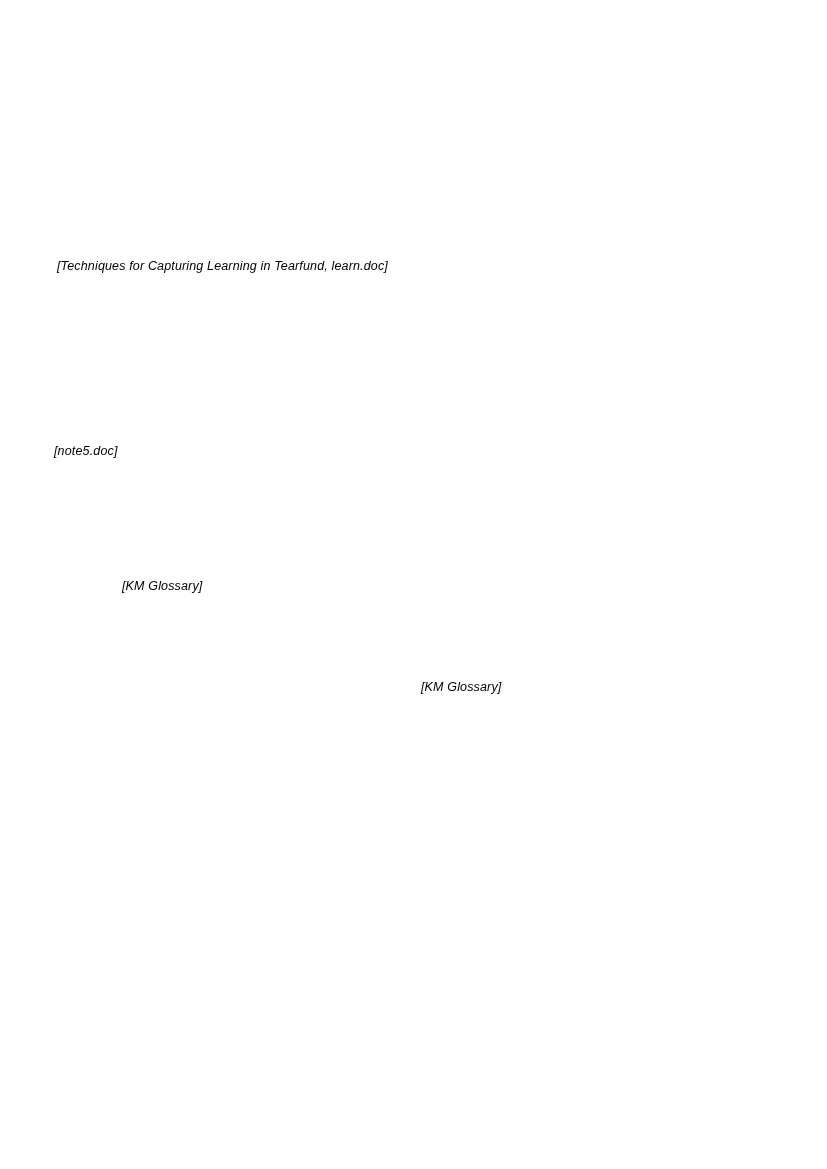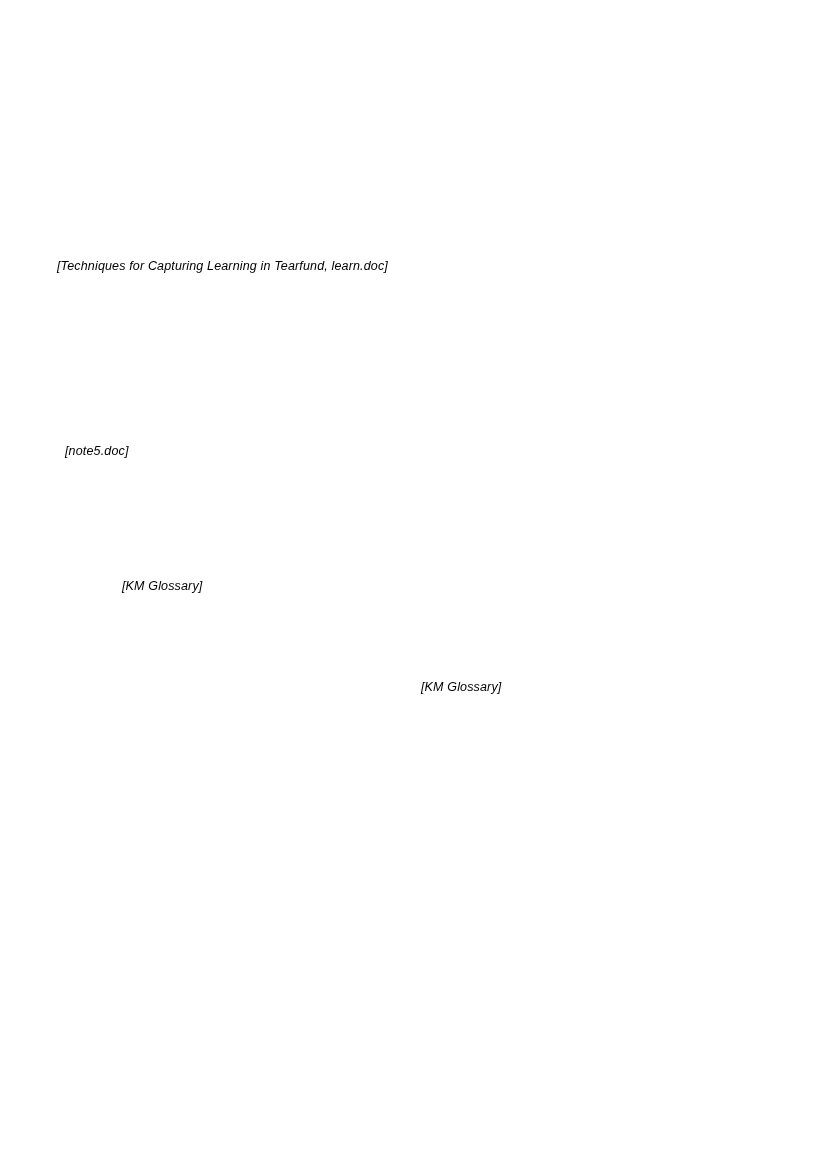--- a/index.html
+++ b/index.html
@@ -20,21 +20,21 @@
   .ref {
     position: absolute;
     font-family: "Liberation Sans", sans-serif;
     font-style: italic;
     font-size: 12.5px;
     color: #000000;
     white-space: nowrap;
     letter-spacing: 0.15px;
   }
   .ref-1 { left: 57px;  top: 259px; }
-  .ref-2 { left: 65px;  top: 444px; text-align: right; }
+  .ref-2 { left: 54px;  top: 444px; text-align: right; }
   .ref-3 { left: 122px; top: 579px; }
   .ref-4 { left: 421px; top: 680px; }
 </style>
 </head>
 <body>
 
 <div class="page">
 
   <div class="ref ref-1">[Techniques for Capturing Learning in Tearfund, learn.doc]</div>
 

